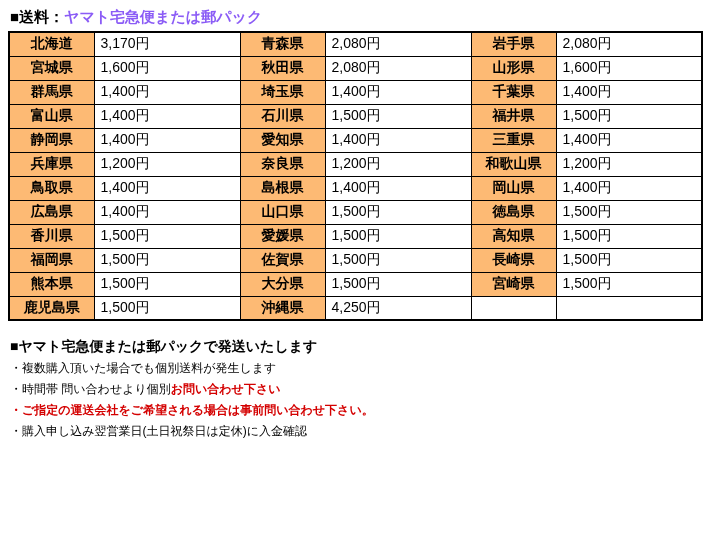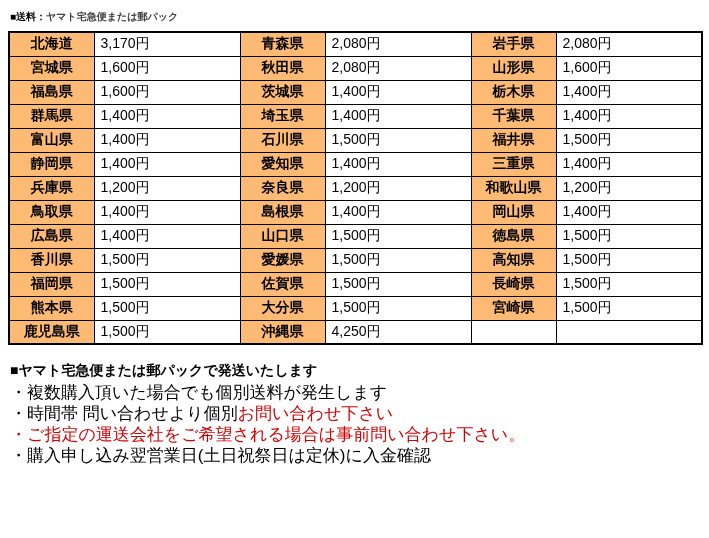--- a/index.html
+++ b/index.html
@@ -17,27 +17,27 @@
   .page {
     position: relative;
     width: 709px;
     height: 538px;
     box-sizing: border-box;
     padding: 6px 8px 0 8px;
   }
   .title-row {
     display: flex;
     align-items: baseline;
-    font-size: 10px;
+    font-size: 15px;
     font-weight: bold;
     line-height: 18px;
     margin: 2px 0 5px 2px;
   }
   .title-black { color: #000000; }
-  .title-red { color: #404040; }
+  .title-red { color: #8b5cf6; }
 
   table.rates {
     border-collapse: collapse;
     width: 693px;
     table-layout: fixed;
     border: 2px solid #000000;
   }
   table.rates td {
     border: 1px solid #000000;
     height: 24px;
@@ -63,25 +63,25 @@
     margin-top: 14px;
     margin-left: 2px;
   }
   .note-head {
     font-size: 14px;
     font-weight: bold;
     line-height: 22px;
     margin-bottom: 1px;
   }
   .note-line {
-    font-size: 17px;
+    font-size: 12px;
     line-height: 21px;
     white-space: nowrap;
   }
-  .note-line .red { color: #d40000; }
+  .note-line .red { color: #d40000; font-weight: bold; }
   .note-line .blk { color: #000000; }
 </style>
 </head>
 <body>
 
 <div class="page">
 
   <div class="title-row">
     <span class="title-black">■送料：</span>
     <span class="title-red">ヤマト宅急便または郵パック</span>
@@ -97,28 +97,20 @@
           <td class="pref">岩手県</td>
           <td class="price">2,080円</td>
         </tr>
         <tr>
           <td class="pref">宮城県</td>
           <td class="price">1,600円</td>
           <td class="pref">秋田県</td>
           <td class="price">2,080円</td>
           <td class="pref">山形県</td>
           <td class="price">1,600円</td>
-        </tr>
-        <tr>
-          <td class="pref">福島県</td>
-          <td class="price">1,600円</td>
-          <td class="pref">茨城県</td>
-          <td class="price">1,400円</td>
-          <td class="pref">栃木県</td>
-          <td class="price">1,400円</td>
         </tr>
         <tr>
           <td class="pref">群馬県</td>
           <td class="price">1,400円</td>
           <td class="pref">埼玉県</td>
           <td class="price">1,400円</td>
           <td class="pref">千葉県</td>
           <td class="price">1,400円</td>
         </tr>
         <tr>

